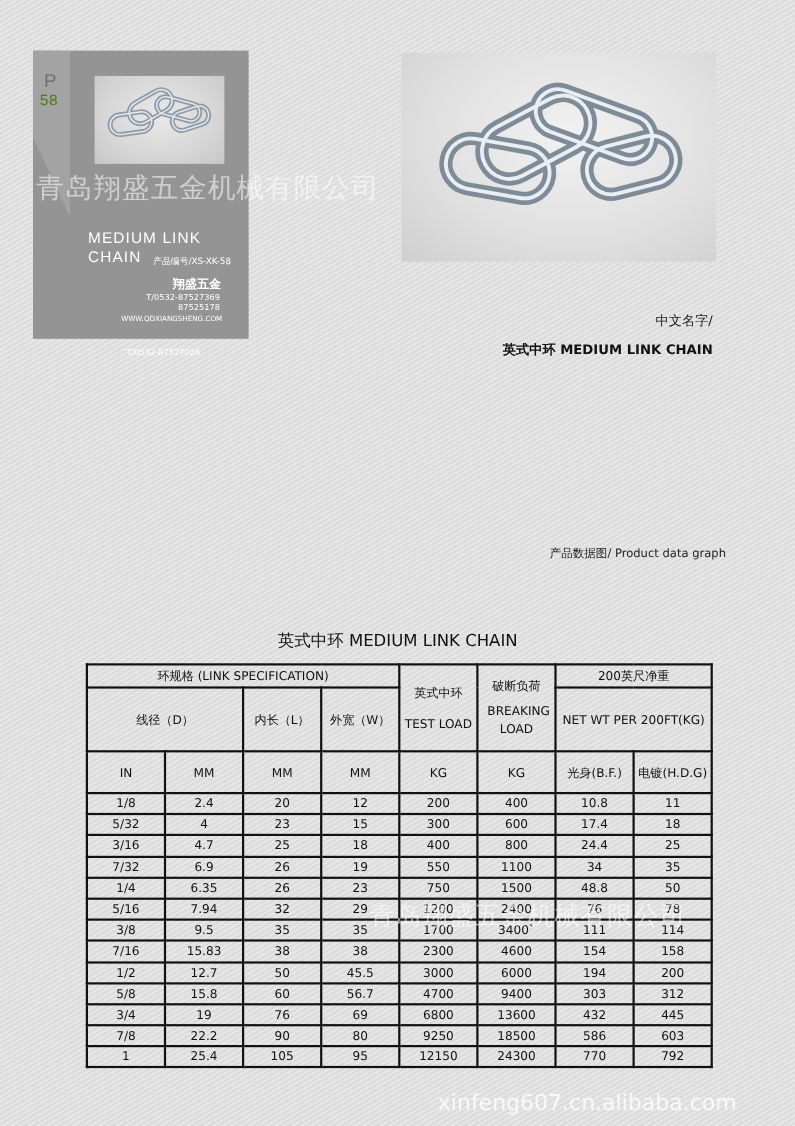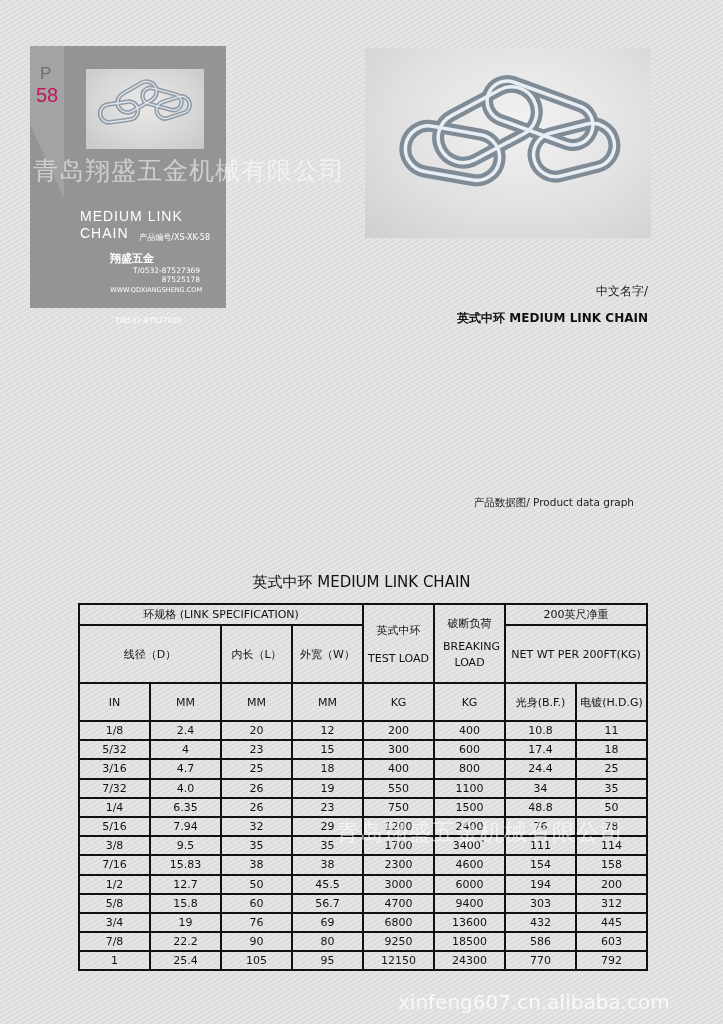--- a/index.html
+++ b/index.html
@@ -14,44 +14,44 @@
     .card {
       position: absolute; left: 30px; top: 46px; width: 196px; height: 262px;
       background: #949494;
     }
     .card-tab {
       position: absolute; left: 0; top: 0; width: 34px; height: 262px;
       background: #a3a3a3;
       clip-path: polygon(0 0, 100% 0, 100% 100%, 100% 100%, 100% 58%, 0 30%);
     }
     .card-tab-p { position: absolute; left: 40px; top: 64px; font-size: 17px; color: #6f6f6f; font-family: "Liberation Sans", sans-serif; }
-    .card-tab-num { position: absolute; left: 36px; top: 84px; font-size: 20px; color: #be185d; font-family: Liberation Sans, sans-serif; }
+    .card-tab-num { position: absolute; left: 36px; top: 84px; font-size: 14px; color: #4d7c0f; font-family: Liberation Mono, monospace; }
     .card-photo {
       position: absolute; left: 86px; top: 69px; width: 118px; height: 80px;
       background: radial-gradient(ellipse at 50% 45%, #e9e9e9 0%, #d6d6d6 60%, #c7c7c7 100%);
       overflow: hidden;
     }
     .card-title { position: absolute; left: 80px; top: 165px; width: 140px; color: #ffffff; font-size: 14px; letter-spacing: 1px; line-height: 17px; font-family: "Liberation Sans", sans-serif; margin-top: 43px; }
     .card-code { position: absolute; left: 110px; top: 232px; width: 100px; text-align: right; color: #fff; font-size: 8px; }
-    .card-brand { position: absolute; left: 110px; top: 251px; width: 91px; color: #fff; font-size: 11px; font-weight: bold; }
+    .card-brand { position: absolute; left: 110px; top: 251px; width: 91px; text-align: right; color: #fff; font-size: 11px; font-weight: bold; }
     .card-tel1 { position: absolute; left: 95px; top: 266px; width: 105px; text-align: right; color: #fff; font-size: 7.5px; }
     .card-tel2 { position: absolute; left: 95px; top: 276px; width: 107px; text-align: center; color: #fff; font-size: 7.5px; margin-top: 40px; }
     .card-web { position: absolute; left: 95px; top: 286px; width: 107px; text-align: right; color: #fff; font-size: 6.5px; }
     .watermark-top {
       position: absolute; left: 33px; top: 154px; font-size: 25px; color: rgba(255,255,255,0.55);
       letter-spacing: 1px; white-space: nowrap; pointer-events: none;
     }
     .main-photo {
       position: absolute; left: 365px; top: 48px; width: 286px; height: 190px;
       background: radial-gradient(ellipse at 55% 40%, #f2f2f2 0%, #e1e1e1 55%, #cfcfcf 100%);
       overflow: hidden;
     }
     .name-label { position: absolute; right: 75px; top: 283px; font-size: 12px; color: #222; }
     .name-value { position: absolute; right: 75px; top: 310px; font-size: 12px; color: #111; font-weight: bold; }
-    .graph-label { position: absolute; right: 89px; top: 496px; font-size: 10.5px; color: #222; }
+    .graph-label { position: absolute; right: 63px; top: 496px; font-size: 10.5px; color: #222; }
     .table-title { position: absolute; left: 0; width: 723px; top: 573px; text-align: center; font-size: 15px; color: #111; }
     table.spec {
       position: absolute; left: 78px; top: 603px; width: 568px;
       border-collapse: collapse; table-layout: fixed;
       font-size: 11px; color: #111;
     }
     table.spec td { border: 2px solid #111; text-align: center; vertical-align: middle; padding: 0; }
     table.spec tr.h1 td { height: 21px; }
     table.spec tr.h2 td { height: 58px; }
     table.spec tr.h3 td { height: 38px; }
@@ -193,21 +193,21 @@
         <td>4.7</td>
         <td>25</td>
         <td>18</td>
         <td>400</td>
         <td>800</td>
         <td>24.4</td>
         <td>25</td>
       </tr>
     <tr class="row">
         <td>7/32</td>
-        <td>4.0</td>
+        <td>6.9</td>
         <td>26</td>
         <td>19</td>
         <td>550</td>
         <td>1100</td>
         <td>34</td>
         <td>35</td>
       </tr>
     <tr class="row">
         <td>1/4</td>
         <td>6.35</td>

